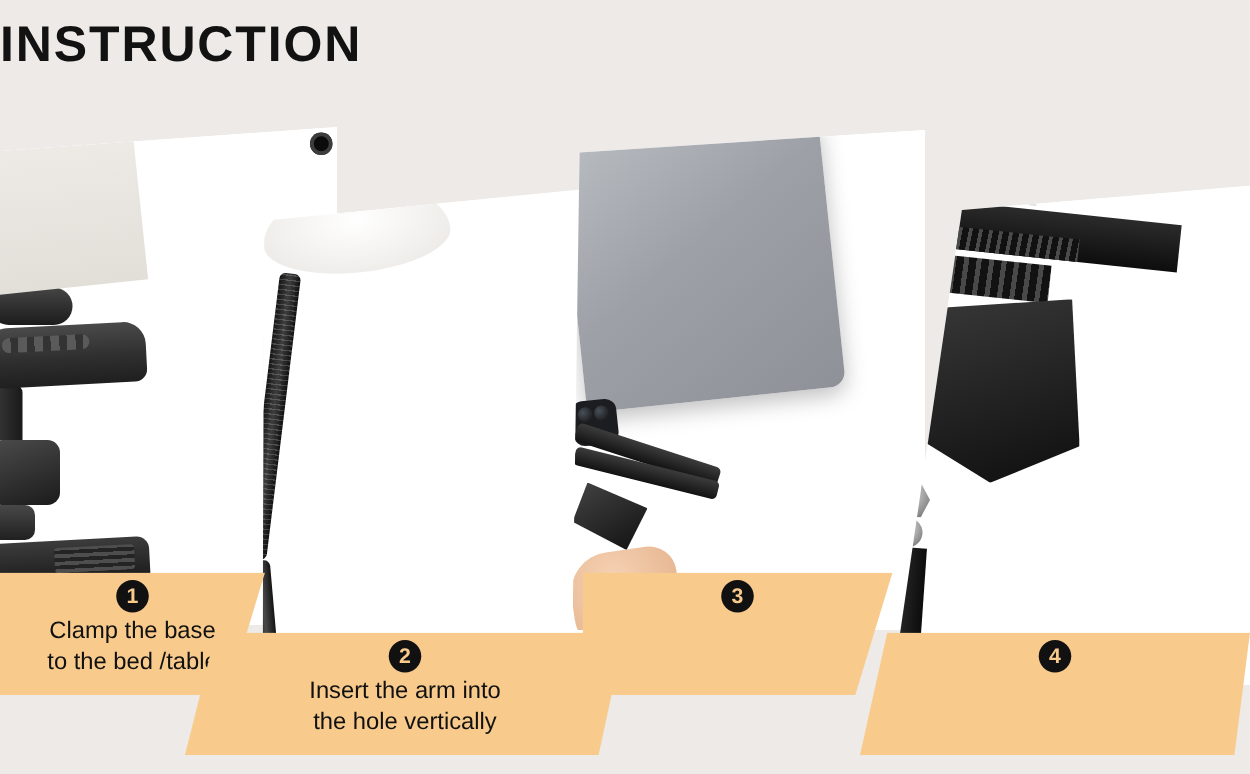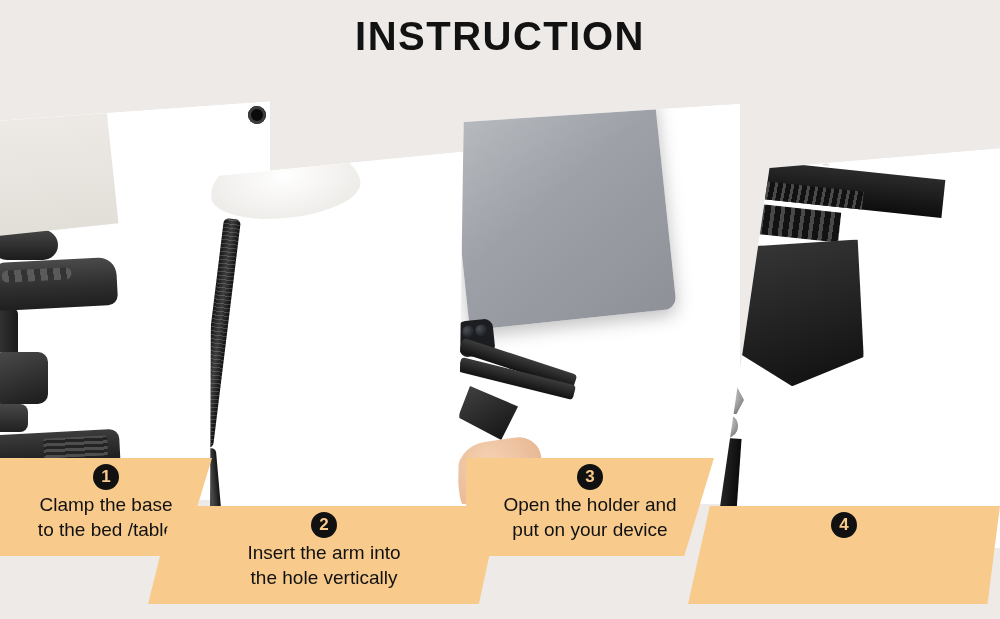--- a/index.html
+++ b/index.html
@@ -15,21 +15,21 @@
     background: #edeae7;
     font-family: "Liberation Sans", sans-serif;
   }
 
   
   .title {
     position: absolute;
     top: 14px;
     left: 0;
     width: 1000px;
-    text-align: center;
+    text-align: left;
     font-size: 40px;
     font-weight: bold;
     letter-spacing: 1.5px;
     color: #121212;
     font-family: "Liberation Sans", sans-serif;
   }
 
   
   .panel {
     position: absolute;
@@ -305,21 +305,19 @@
   </div>
 
   <div class="banner" id="banner2">
     <span class="num">2</span>
     <span class="txt">Insert the arm into
 the hole vertically</span>
   </div>
 
   <div class="banner" id="banner3">
     <span class="num">3</span>
-    <span class="txt">Open the holder and
-put on your device</span>
   </div>
 
   <div class="banner" id="banner4">
     <span class="num">4</span>
   </div>
 
 </div>
 
 </body></html>

